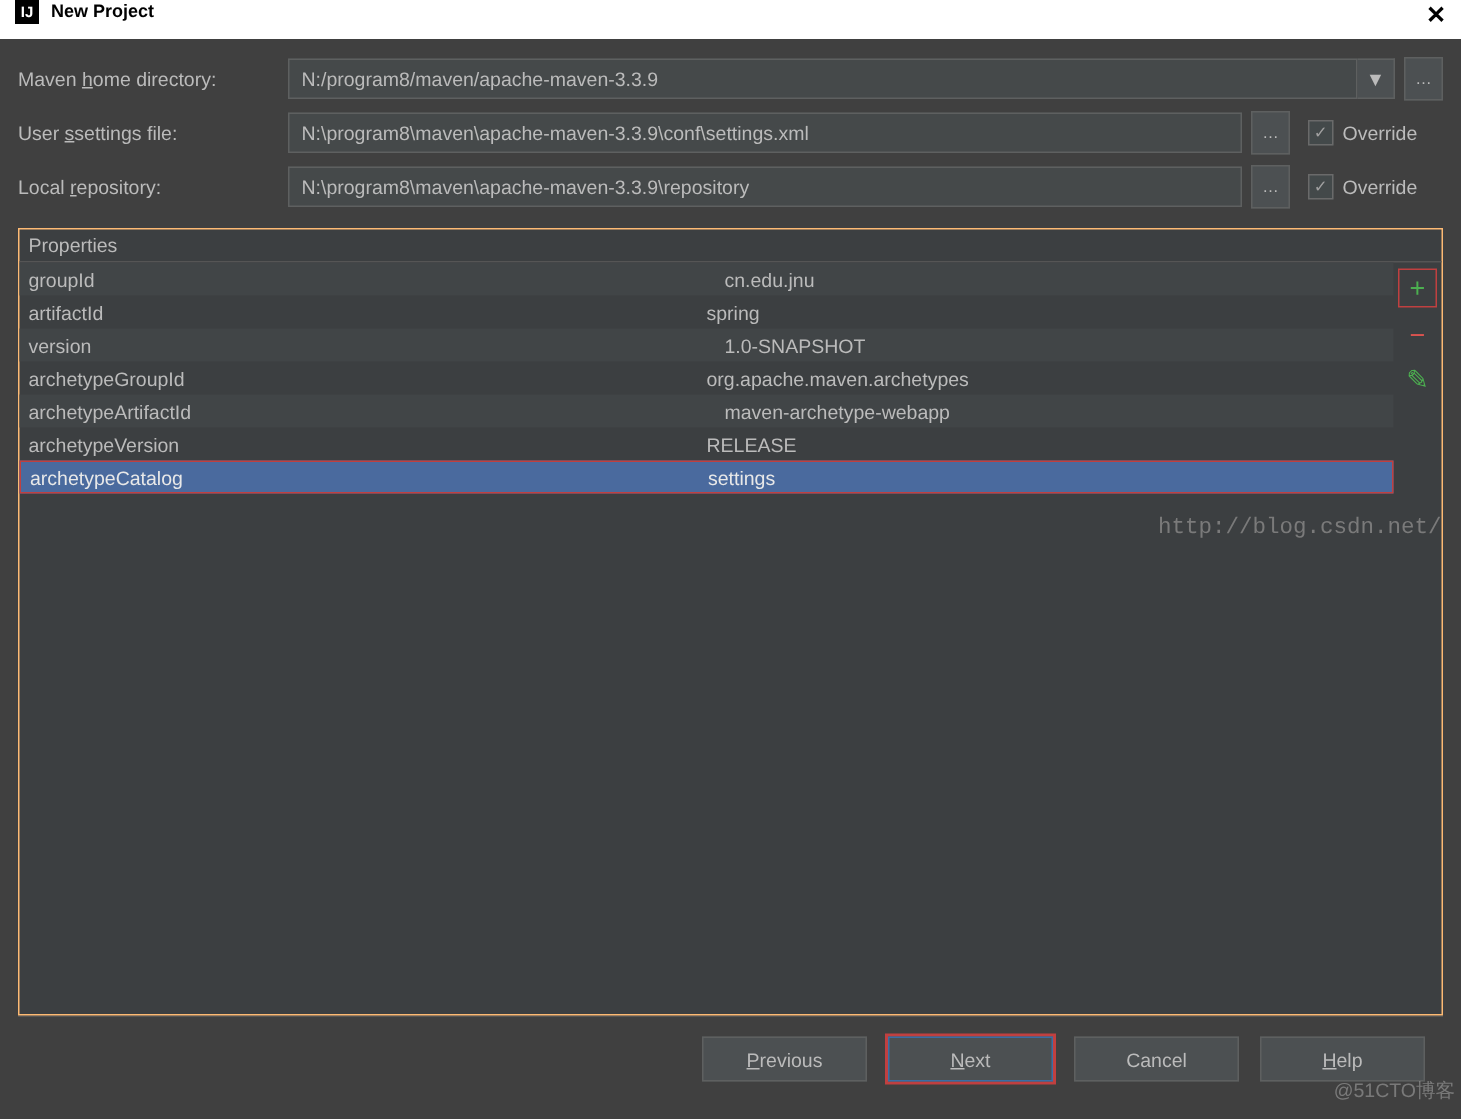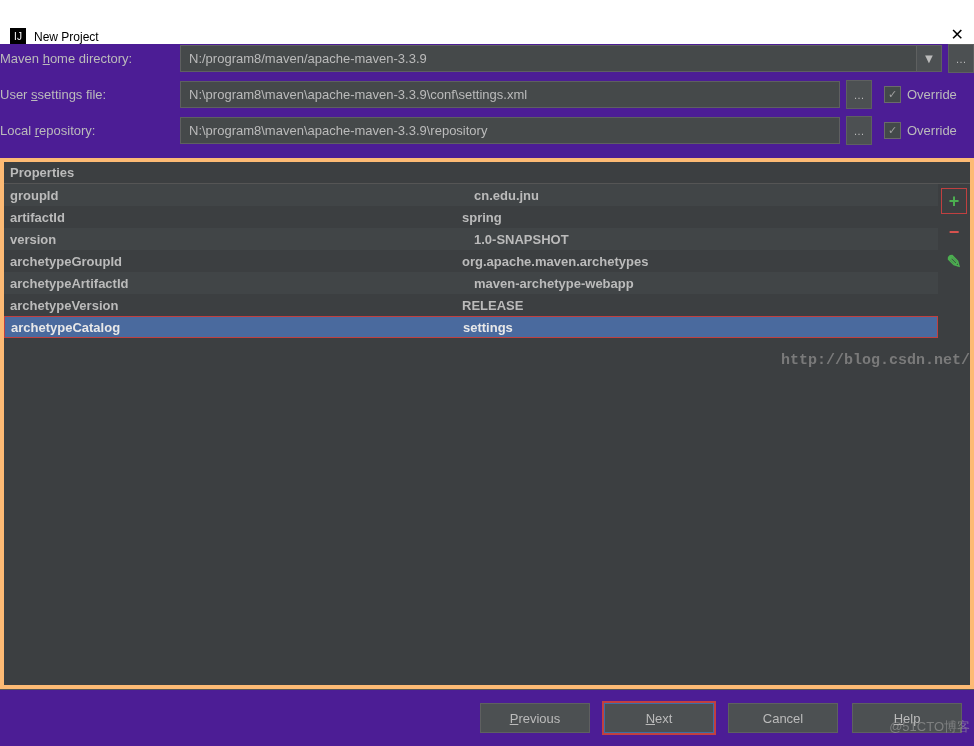--- a/index.html
+++ b/index.html
@@ -10,52 +10,55 @@
 }
 .window {
   width: 974px;
   height: 746px;
   background: #fff;
   box-sizing: border-box;
   display: flex;
   flex-direction: column;
 }
 .titlebar {
-  height: 44px;
-  display: flex;
-  align-items: flex-end;
+  height: 14px;
+  display: flex;
+  align-items: flex-start;
   padding: 0 10px;
   color: #000;
   font-size: 12px;
+  font-weight: bold;
 }
 .titlebar .icon {
   width: 16px;
   height: 16px;
   background: #000;
   margin-right: 8px;
   display: flex;
   align-items: center;
   justify-content: center;
   color: #fff;
   font-size: 10px;
 }
 .titlebar .close {
   margin-left: auto;
   font-size: 16px;
   color: #000;
   cursor: pointer;
 }
 .body {
   flex: 1;
-  background: #4c1d95;
+  background: #404040;
   color: #bbbbbb;
   display: flex;
   flex-direction: column;
+  padding: 12px;
   box-sizing: border-box;
   position: relative;
+  margin-top: 12px;
 }
 .form-row {
   display: flex;
   align-items: center;
   margin-bottom: 7px;
 }
 .form-label {
   width: 180px;
   color: #bbbbbb;
 }
@@ -118,27 +121,26 @@
   font-size: 11px;
 }
 .version-note {
   margin-left: 184px;
   color: #bbbbbb;
   margin-bottom: 10px;
   margin-top: 2px;
 }
 .props-panel {
   flex: 1;
-  border: 4px solid #fdba74;
+  border: 1px solid #fdba74;
   background: #3c3f41;
   display: flex;
   flex-direction: column;
   position: relative;
   margin-top: 6px;
-  font-weight: bold;
 }
 .props-header {
   padding: 3px 6px;
   color: #bbbbbb;
   border-bottom: 1px solid #555;
 }
 .props-body {
   display: flex;
   flex: 1;
 }

